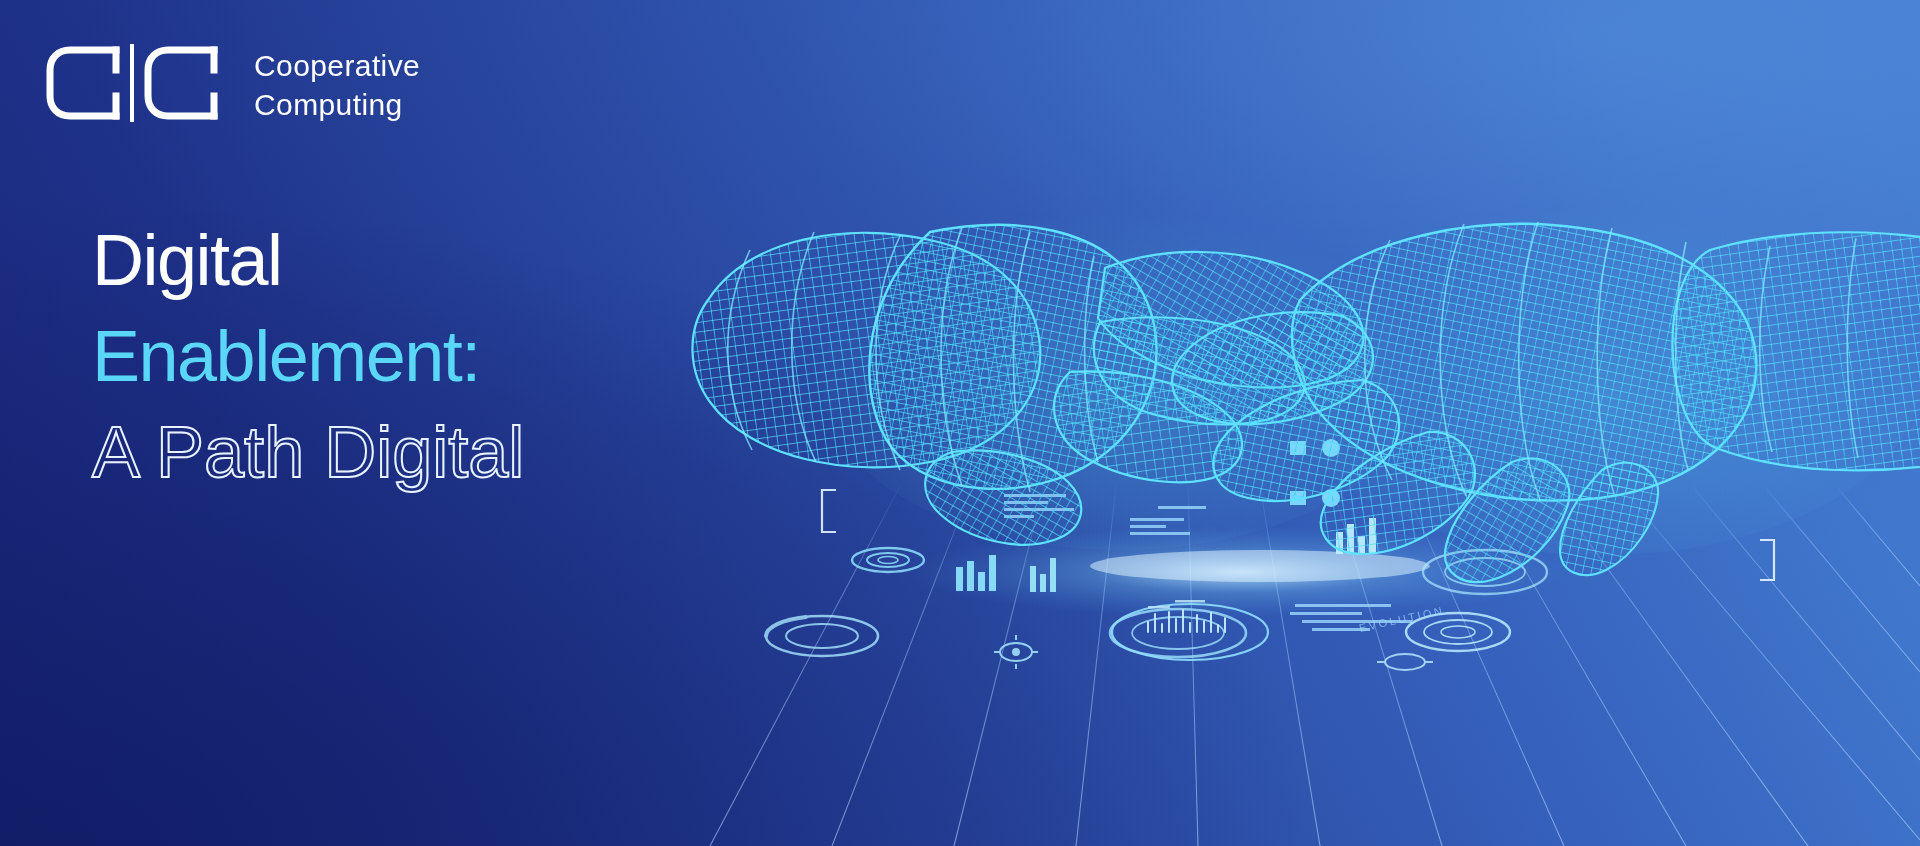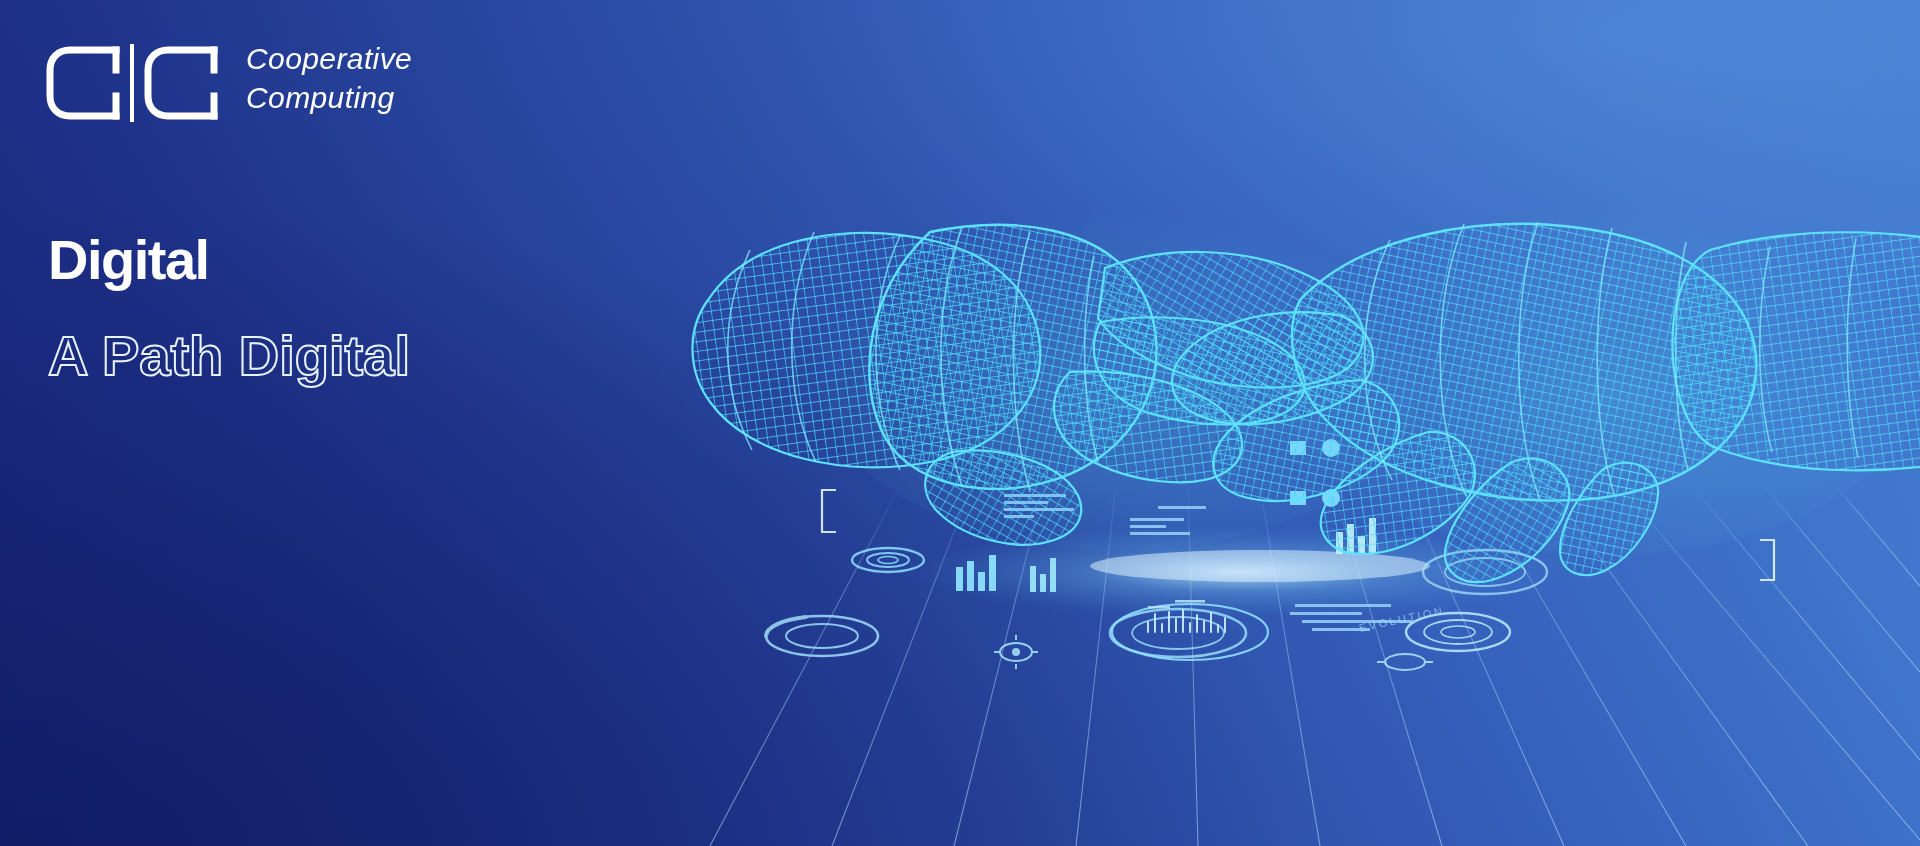--- a/index.html
+++ b/index.html
@@ -14,35 +14,36 @@
     background:radial-gradient(120% 95% at 86% 4%, rgba(92,150,225,.40) 0%, rgba(60,110,200,.16) 38%, rgba(0,0,0,0) 68%);
     pointer-events:none;
   }
   #stage .bg-dark{
     position:absolute;inset:0;
     background:radial-gradient(95% 110% at 2% 100%, rgba(14,26,96,.72) 0%, rgba(14,26,96,.28) 40%, rgba(0,0,0,0) 70%);
     pointer-events:none;
   }
 
   
-  .logo{position:absolute;left:44px;top:44px;display:flex;gap:4px;font-style:italic;}
+  .logo{position:absolute;left:44px;top:44px;display:flex;align-items:center;gap:12px;}
   .logo .mark{display:block;}
   .wordmark{margin-left:16px;line-height:1.0;}
   .wordmark .wm-line{
     display:block;color:#ffffff;font-size:30px;letter-spacing:.4px;
     font-weight:400;font-family:"Liberation Sans", sans-serif;
   }
   .wordmark .wm-line + .wm-line{margin-top:9px;}
 
   
   .headline{position:absolute;left:48px;top:212px;}
   .h-line{
-    display:block;font-weight:700;font-size:56px;line-height:96px;
+    display:block;font-weight:400;font-size:72px;line-height:96px;
     letter-spacing:-1.5px;white-space:nowrap;
     font-family:"Liberation Sans", sans-serif;
+    margin-left:44px;
   }
   .h-1{color:#ffffff;}
   .h-2{color:#5ad7f6;}
   .h-3{
     color:transparent;
     -webkit-text-stroke:2px #e9f2ff;
     letter-spacing:0px;
   }
 
   
@@ -362,16 +363,17 @@
       </svg>
     </span>
     <span class="wordmark">
       <span class="wm-line">Cooperative</span>
       <span class="wm-line">Computing</span>
     </span>
   </div>
 
   <div class="headline">
     <span class="h-line h-1">Digital</span>
+    <span class="h-line h-2">Enablement:</span>
     <span class="h-line h-3">A Path Digital</span>
   </div>
 
 </div>
 
 </body></html>

